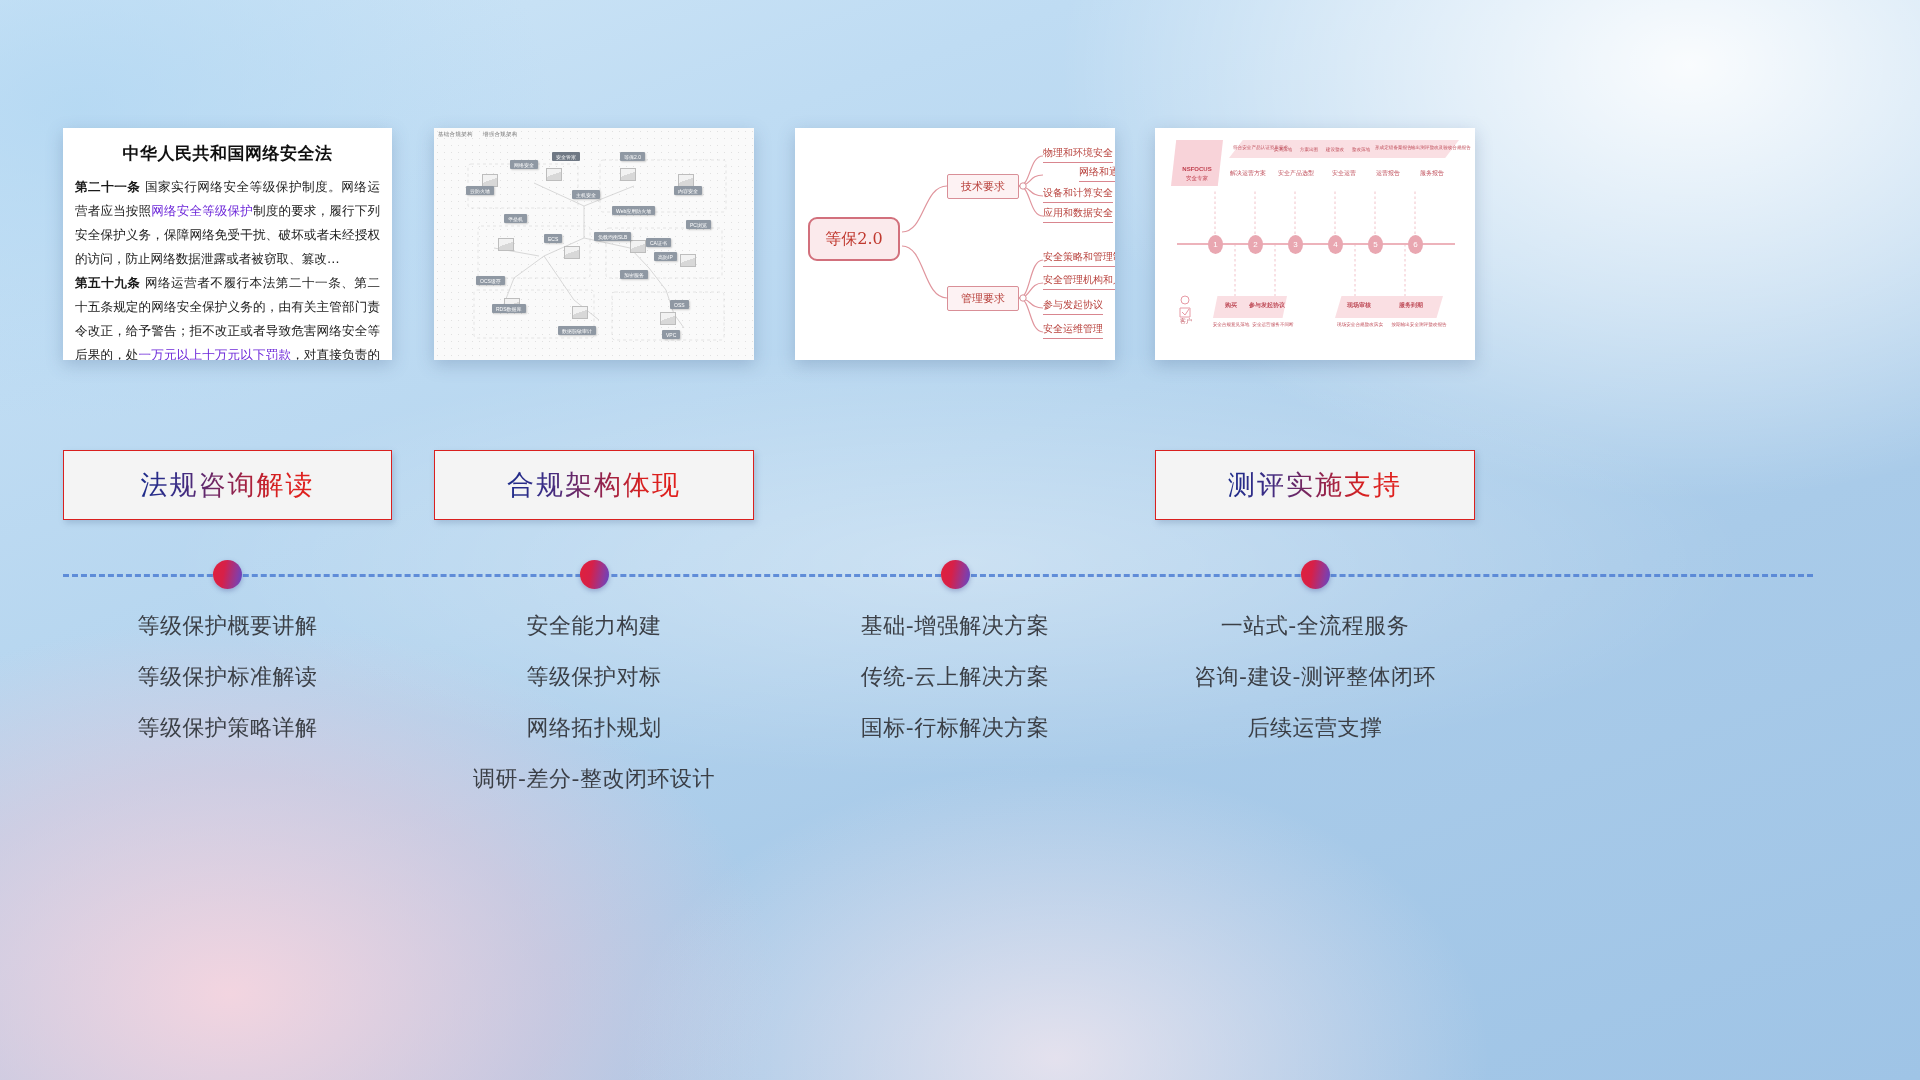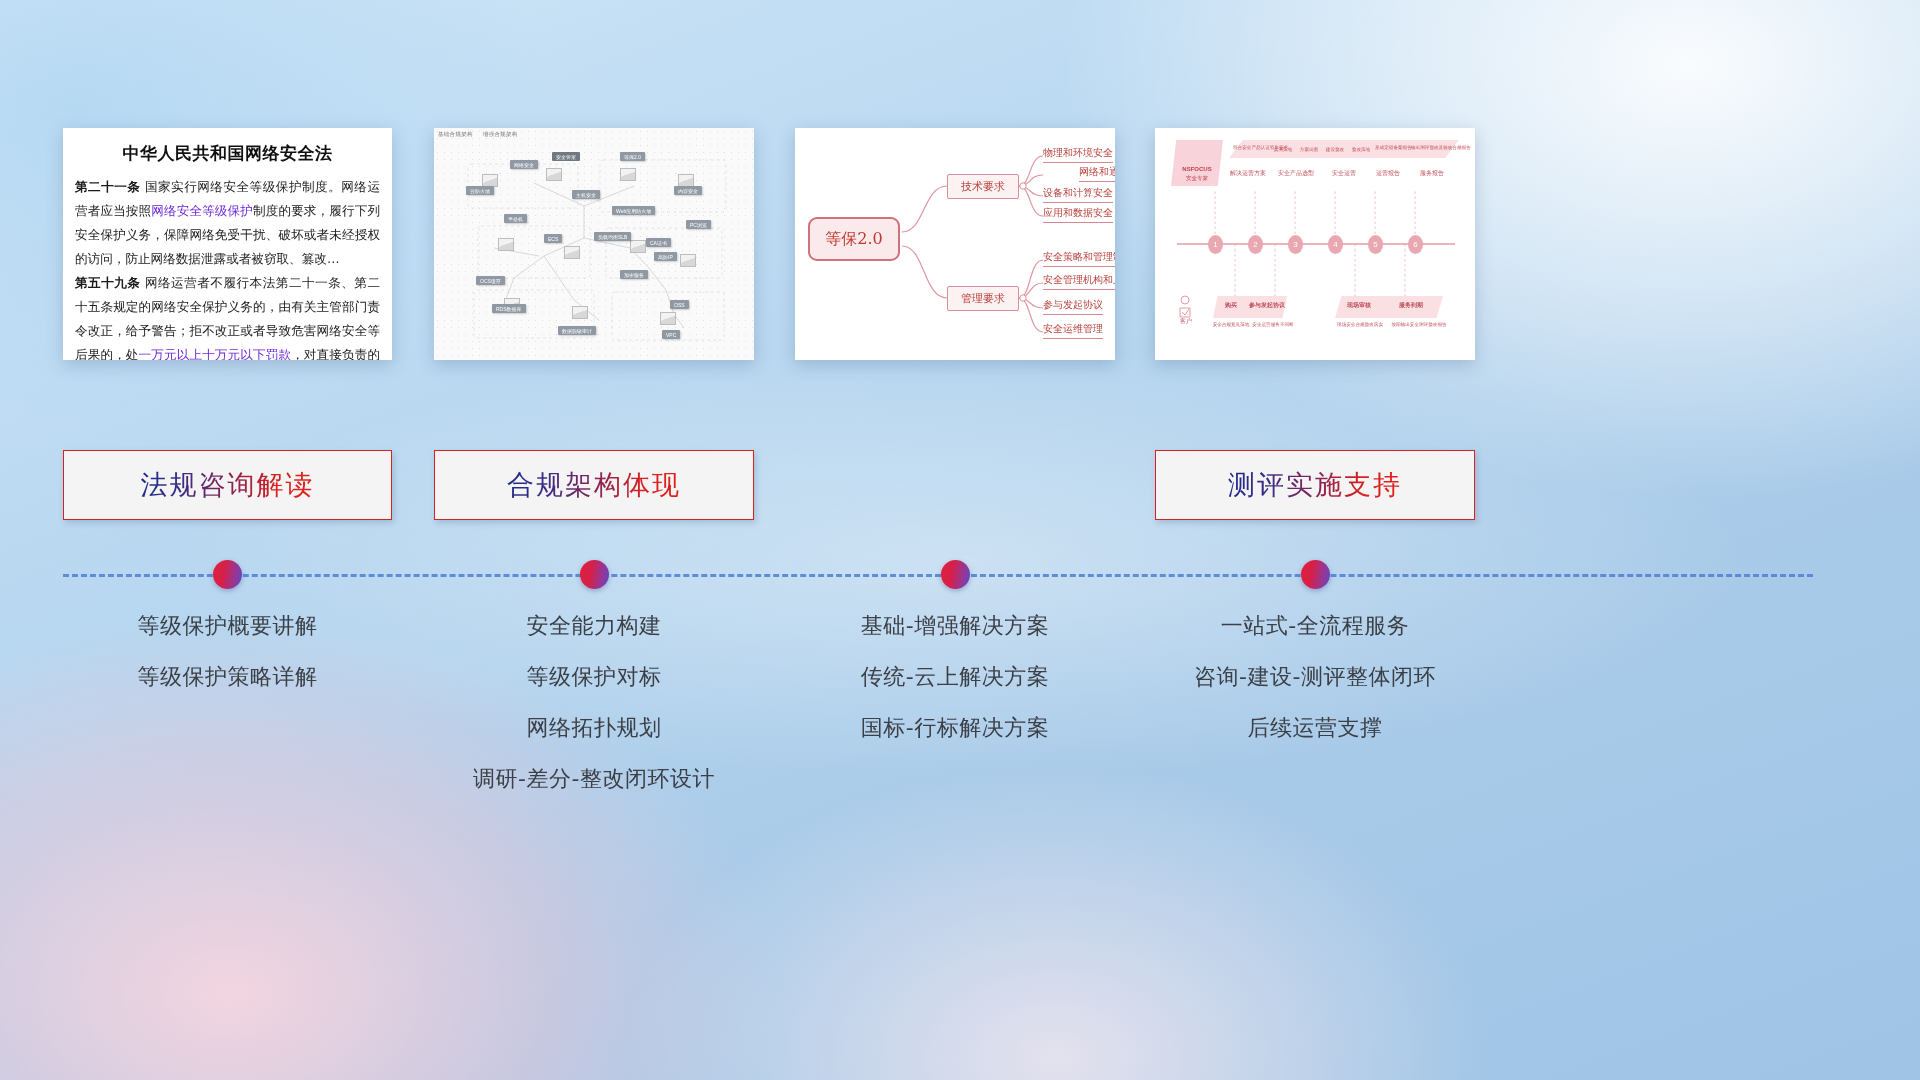--- a/index.html
+++ b/index.html
@@ -325,20 +325,21 @@
   <div class="line"></div>
   <div class="dot" style="left:213px;"></div>
   <div class="dot" style="left:580px;"></div>
   <div class="dot" style="left:941px;"></div>
   <div class="dot" style="left:1301px;"></div>
 </div>
 
 <div id="lists">
   <div class="col" id="col1">
     <div class="li">等级保护概要讲解</div>
+    <div class="li">等级保护标准解读</div>
     <div class="li">等级保护策略详解</div>
   </div>
   <div class="col" id="col2">
     <div class="li">安全能力构建</div>
     <div class="li">等级保护对标</div>
     <div class="li">网络拓扑规划</div>
     <div class="li">调研-差分-整改闭环设计</div>
   </div>
   <div class="col" id="col3">
     <div class="li">基础-增强解决方案</div>

